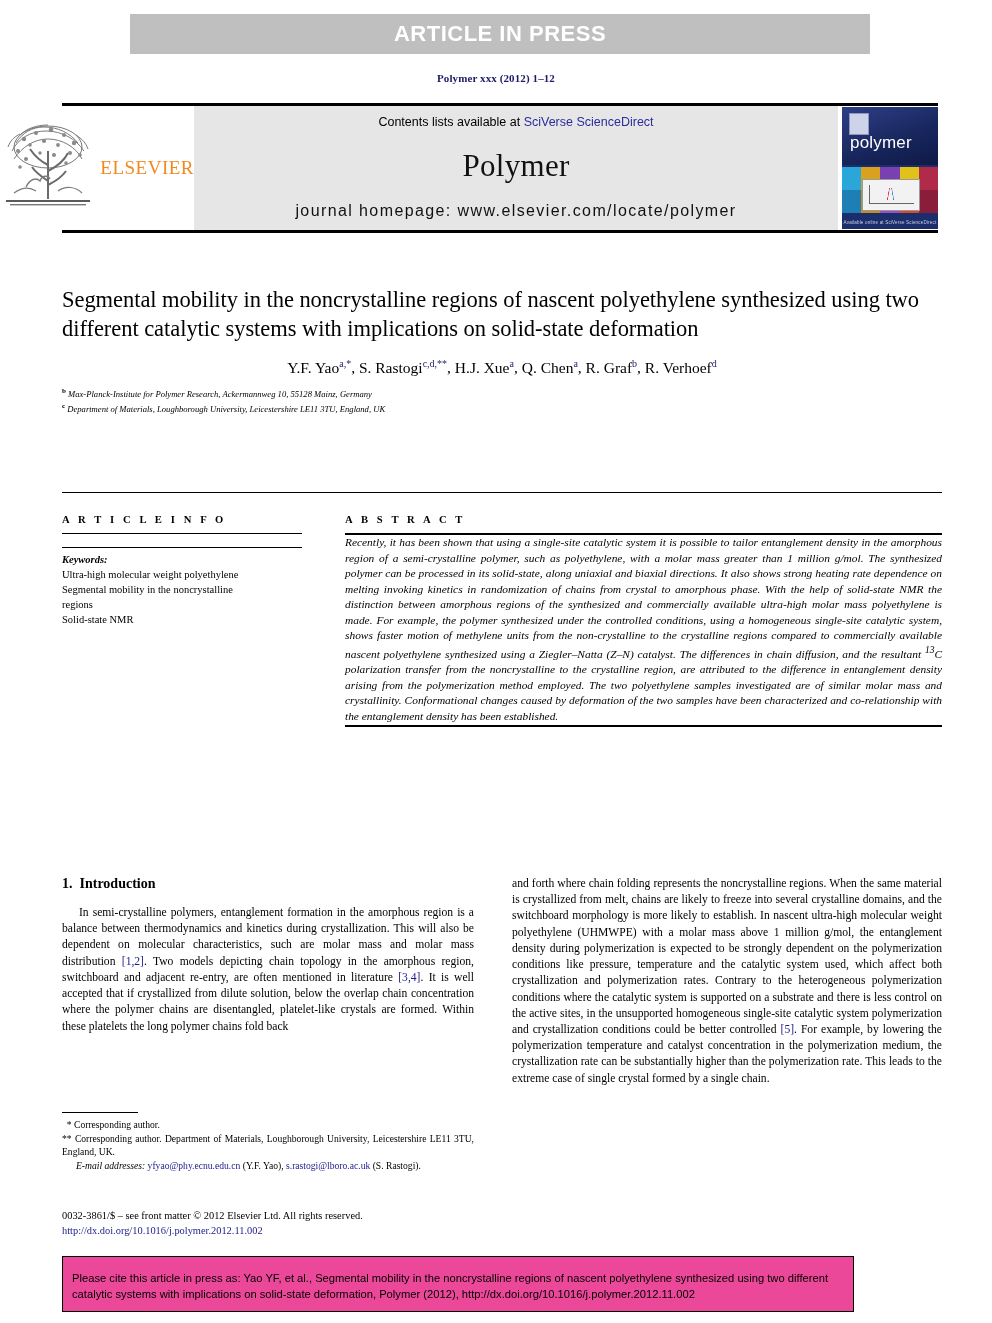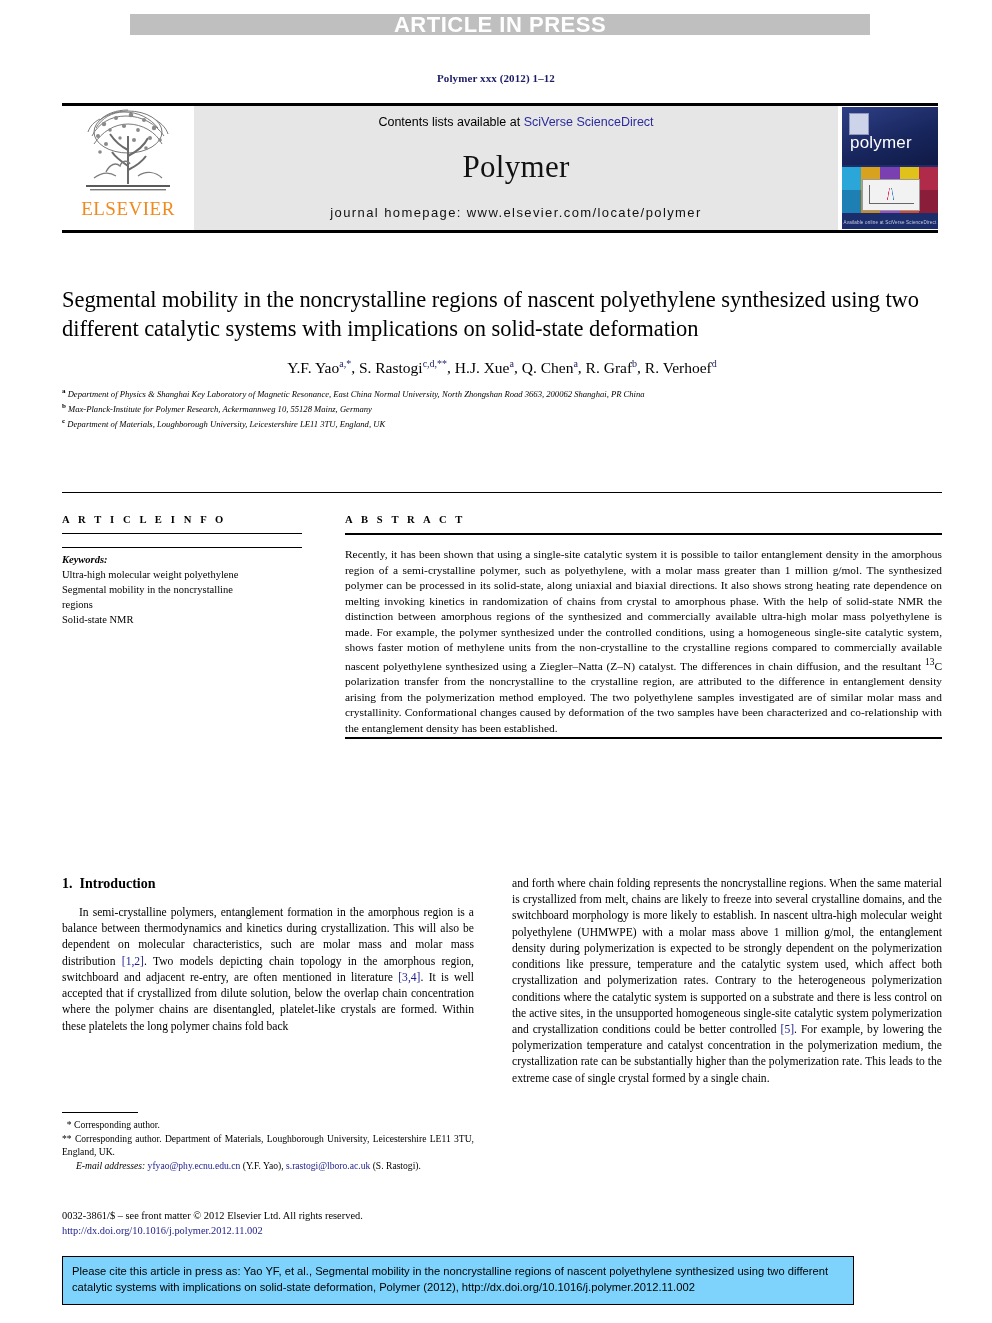--- a/index.html
+++ b/index.html
@@ -21,21 +21,21 @@
     position: relative;
     box-sizing: border-box;
   }
 
   
   .aip-banner {
     position: absolute;
     left: 130px;
     top: 14px;
     width: 740px;
-    height: 21px;
+    height: 40px;
     background: #bfbfbf;
     display: flex;
     align-items: center;
     justify-content: center;
   }
   .aip-banner span {
     font-family: "Liberation Sans", "DejaVu Sans", sans-serif;
     font-weight: bold;
     font-size: 22px;
     letter-spacing: 0.5px;
@@ -72,24 +72,24 @@
   }
   .masthead-row {
     display: flex;
     align-items: stretch;
     height: 124px;
   }
   .elsevier-cell {
     width: 132px;
     flex: 0 0 132px;
     display: flex;
-    flex-direction: column;
+    flex-direction: row;
     align-items: center;
     justify-content: flex-end;
-    padding-bottom: 12px;
+    padding-bottom: 2px;
     box-sizing: border-box;
     background: #ffffff;
   }
   .tree-svg { display:block; }
   .elsevier-word {
     font-family: "Liberation Serif", serif;
     font-size: 19px;
     color: #f08a1e;
     letter-spacing: 0.5px;
     line-height: 1;
@@ -114,21 +114,21 @@
     color: #2b2b9e;
   }
   .journal-name {
     font-family: "Liberation Serif", serif;
     font-size: 31px;
     color: #111;
     letter-spacing: .3px;
   }
   .homepage-line {
     font-family: "Liberation Sans", "DejaVu Sans", sans-serif;
-    font-size: 13px;
+    font-size: 16px;
     letter-spacing: 1.4px;
     color: #111;
   }
   .cover-cell {
     width: 100px;
     flex: 0 0 100px;
     background: #ffffff;
     display: flex;
     align-items: center;
     justify-content: flex-end;
@@ -238,22 +238,23 @@
     line-height: 1.42;
     padding-top: 5px;
   }
   .info-body .lbl { font-style: italic; font-weight: bold; }
   .info-gap { height: 13px; }
   .abs-body {
     font-family: "Liberation Serif", serif;
     font-size: 11.4px;
     line-height: 1.365;
     text-align: justify;
-    padding-top: 12px;
-    color: #000;
+    padding-top: 0;
+    color: #000;
+    font-style: italic;
   }
   .abs-copy {
     text-align: right;
     font-family: "Liberation Serif", serif;
     font-size: 11.4px;
     margin-top: 10px;
     margin-bottom: 7px;
   }
 
   
@@ -299,24 +300,24 @@
     position: absolute; left: 62px; top: 1208px; width: 440px;
     font-family: "Liberation Serif", serif;
     font-size: 10.4px;
     line-height: 1.45;
   }
   .issn-block .doi { color: #1b1b8c; }
 
   
   .cite-box {
     position: absolute; left: 62px; top: 1256px; width: 792px;
-    background: #7dd3fc;
+    background: #ec4899;
     border: 1px solid #000;
     box-sizing: border-box;
-    padding: 7px 9px 8px 9px;
+    padding: 14px 9px 8px 9px;
     font-family: "Liberation Sans", "DejaVu Sans", sans-serif;
     font-size: 11.2px;
     line-height: 1.42;
     color: #000;
   }
 </style>
 </head>
 <body>
 
 <div class="page">
@@ -408,21 +409,20 @@
     </div>
     <div class="rule-thick-bottom"></div>
   </div>
 
   <div class="title-block">
     <h1 class="paper-title">Segmental mobility in the noncrystalline regions of nascent polyethylene synthesized using two different catalytic systems with implications on solid-state deformation</h1>
     <div class="authors">
       Y.F. Yao<sup>a,*</sup>, S. Rastogi<sup>c,d,**</sup>, H.J. Xue<sup>a</sup>, Q. Chen<sup>a</sup>, R. Graf<sup>b</sup>, R. Verhoef<sup>d</sup>
     </div>
     <div class="affils">
-      <div><sup>a</sup> <span>Department of Physics &amp; Shanghai Key Laboratory of Magnetic Resonance, East China Normal University, North Zhongshan Road 3663, 200062 Shanghai, PR China</span></div>
       <div><sup>b</sup> <span>Max-Planck-Institute for Polymer Research, Ackermannweg 10, 55128 Mainz, Germany</span></div>
       <div><sup>c</sup> <span>Department of Materials, Loughborough University, Leicestershire LE11 3TU, England, UK</span></div>
     </div>
   </div>
 
   <div class="sec-rule-top"></div>
 
   <div class="info-col">
     <div class="sec-head">A R T I C L E   I N F O</div>
     <div class="hr-black"></div>

